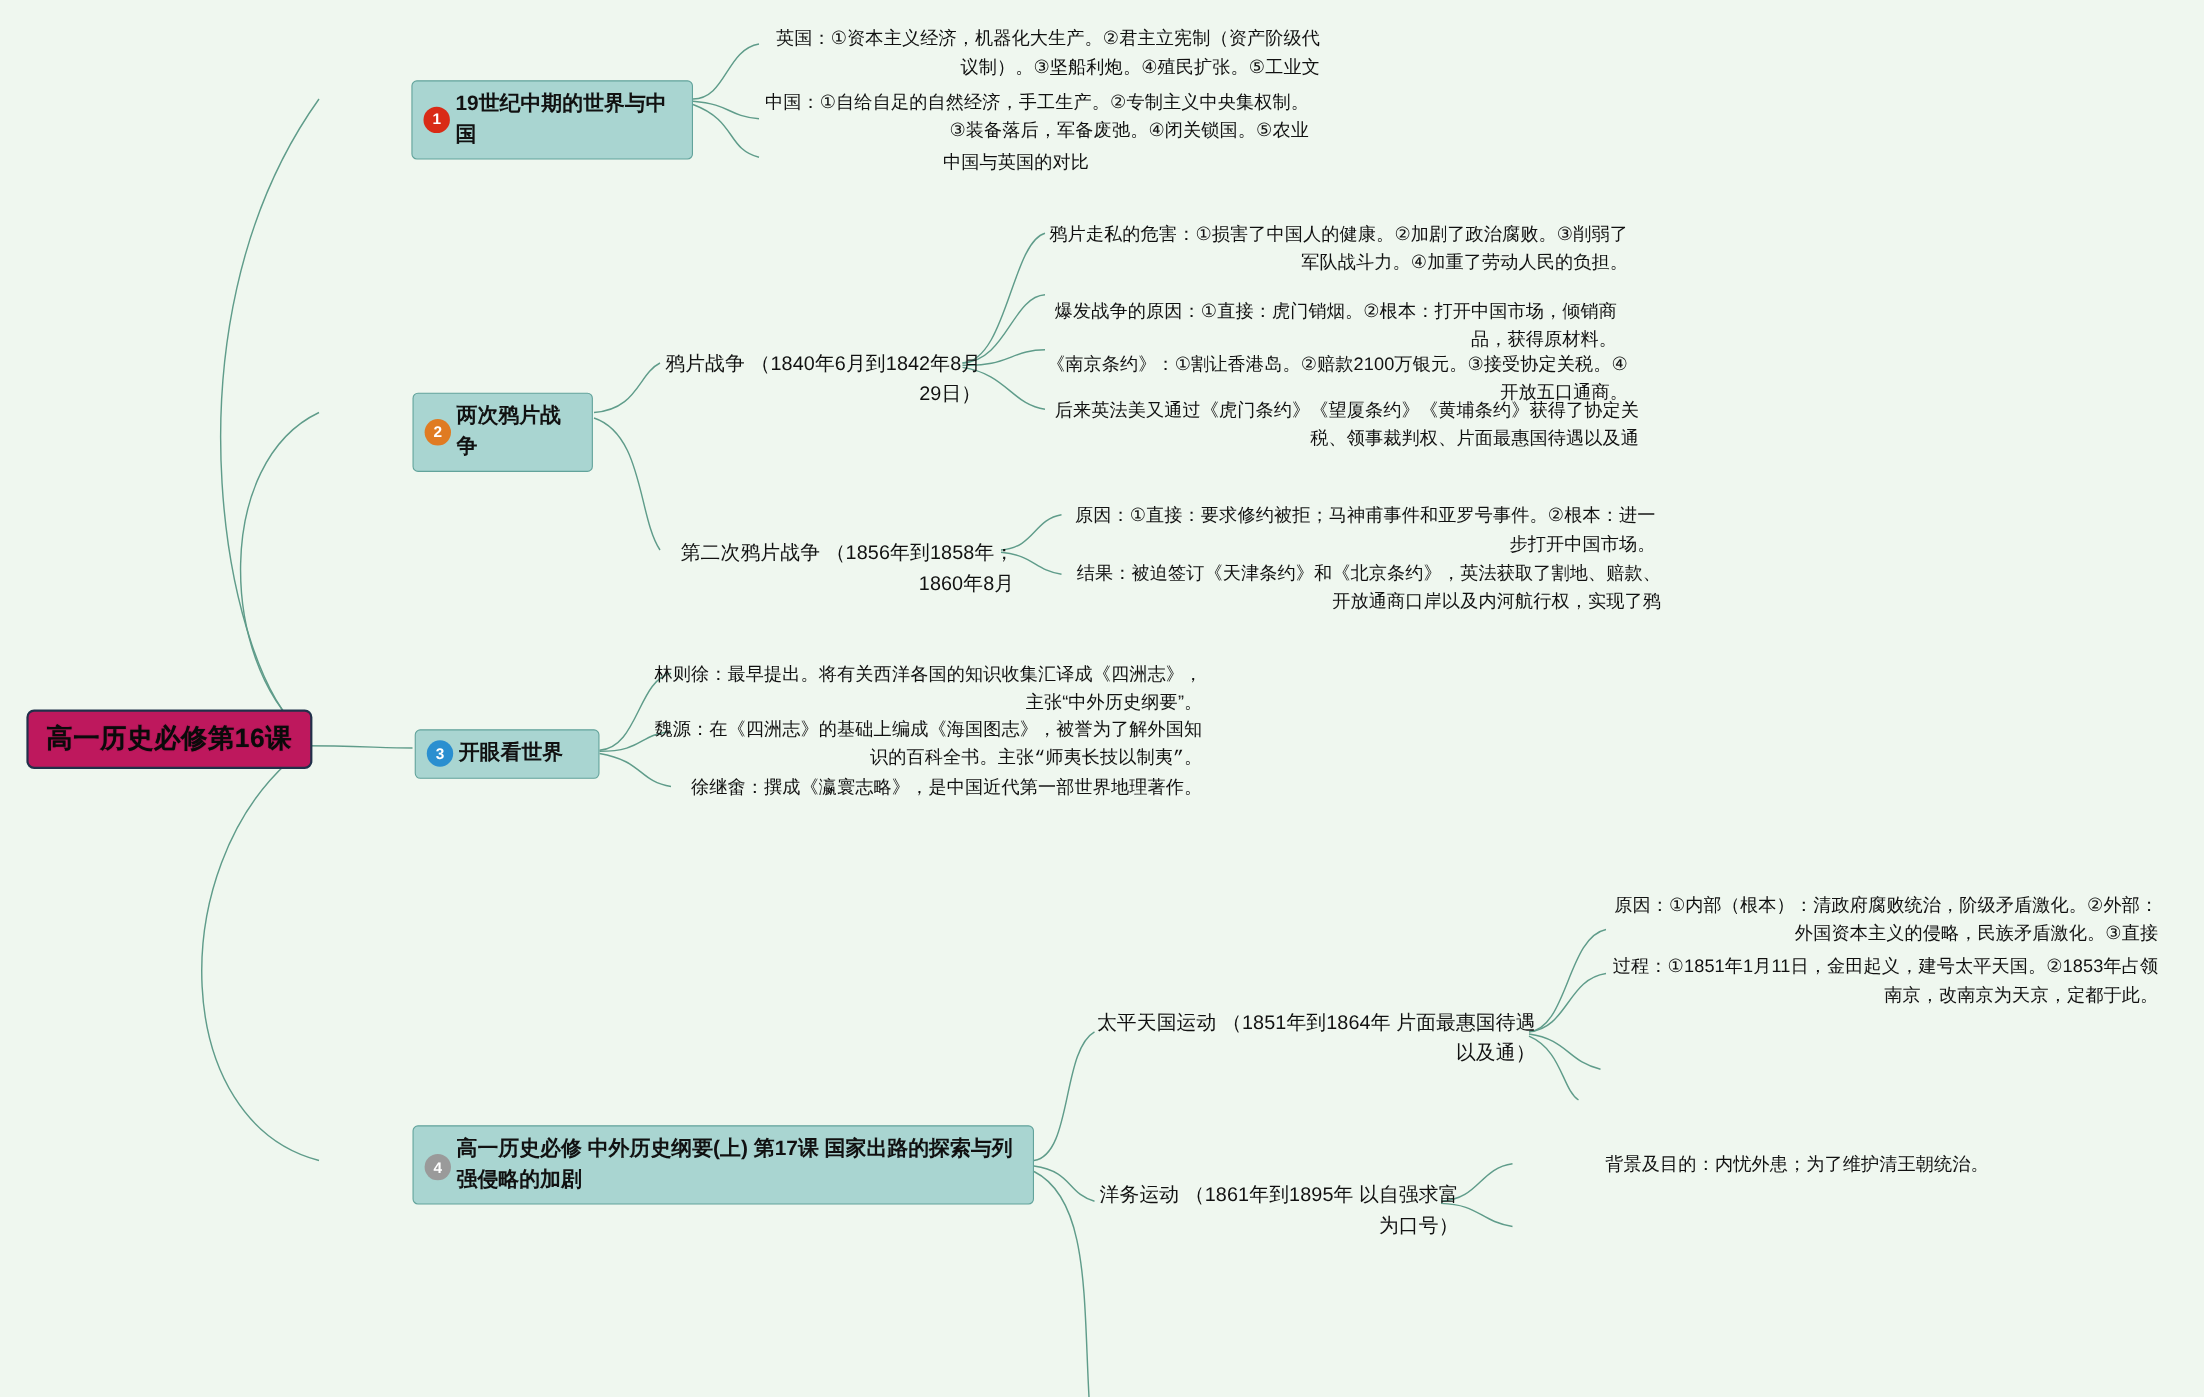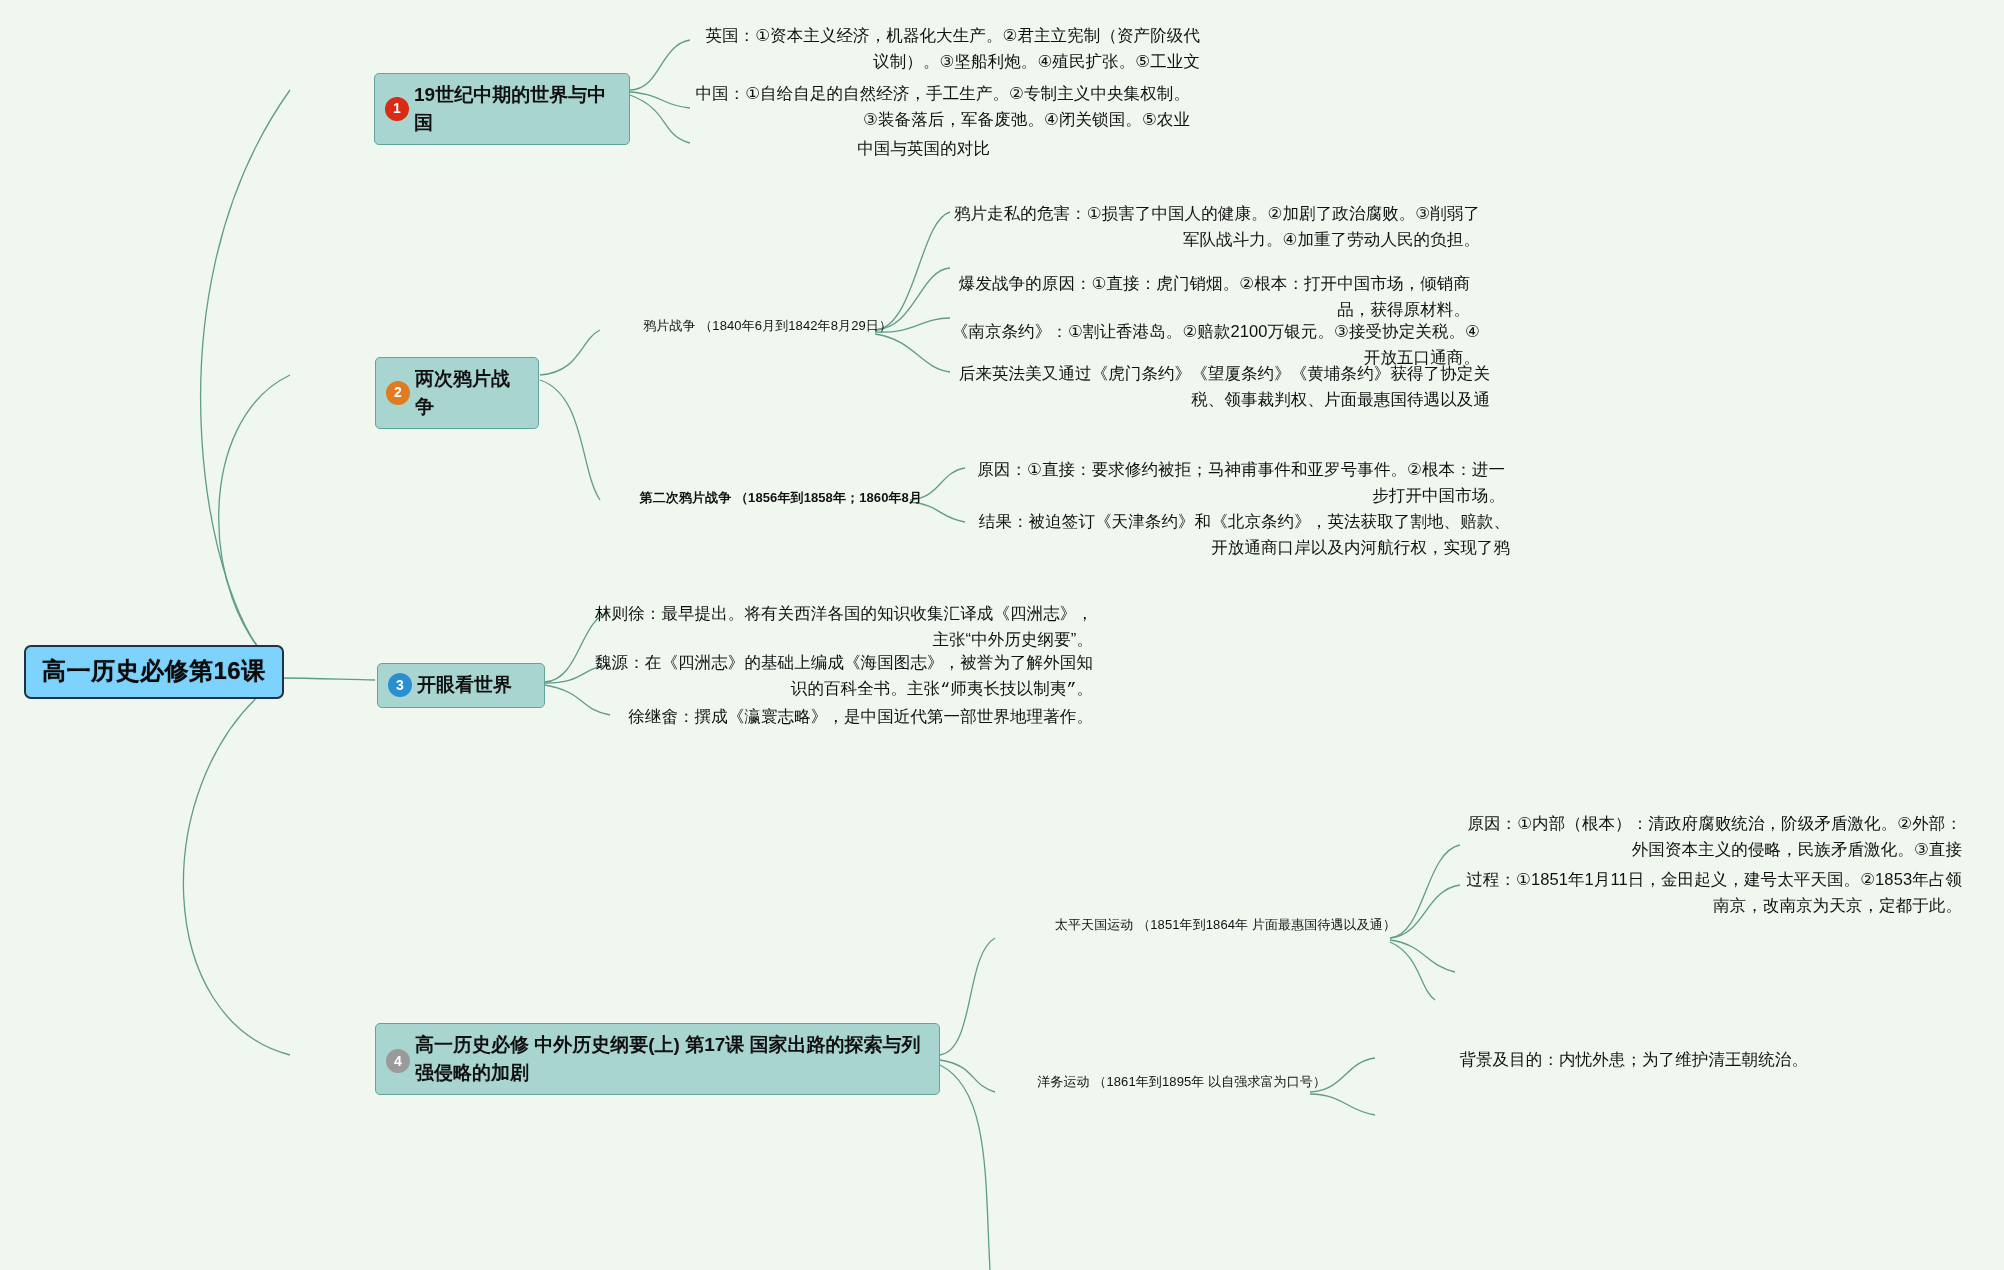--- a/index.html
+++ b/index.html
@@ -10,21 +10,21 @@
     position:relative;overflow:hidden;
   }
   #canvas{position:absolute;inset:0;width:2004px;height:1270px;}
   svg.links{position:absolute;left:0;top:0;width:2004px;height:1270px;pointer-events:none;}
   svg.links path{fill:none;stroke:#5f9c8a;stroke-width:1.3;}
 
   .node{position:absolute;box-sizing:border-box;}
 
   
   .root{
-    background:#7dd3fc;
+    background:#be185d;
     border:2px solid #21304a;
     border-radius:7px;
     color:#0a0a0a;
     font-size:24px;
     font-weight:bold;
     letter-spacing:0.5px;
     padding:8px 16px 10px 16px;
     display:flex;align-items:center;
     text-shadow:0 0 1px rgba(0,0,0,.5);
   }
@@ -58,21 +58,21 @@
 
   
   .leaf{
     position:absolute;
     color:#111;
     font-size:16.5px;
     line-height:1.58;
     letter-spacing:0.1px;
     text-align:right;
   }
-  .leaf.mid{font-size:13px;}
+  .leaf.mid{font-size:18px;}
 </style>
 </head>
 <body>
 
 <div id="canvas">
 
   <svg class="links" viewBox="0 0 2004 1270">
 
     <path d="M 275 665 C 210 620 140 300 290 90"></path>
 
@@ -130,21 +130,21 @@
     <span class="badge b2">2</span>
     <span class="btext">两次鸦片战争</span>
   </div>
 
   <div class="leaf mid" style="left:602px;top:316px;width:290px;">鸦片战争 （1840年6月到1842年8月29日）</div>
   <div class="leaf" style="left:950px;top:200px;width:530px;">鸦片走私的危害：①损害了中国人的健康。②加剧了政治腐败。③削弱了军队战斗力。④加重了劳动人民的负担。</div>
   <div class="leaf" style="left:950px;top:270px;width:520px;">爆发战争的原因：①直接：虎门销烟。②根本：打开中国市场，倾销商品，获得原材料。</div>
   <div class="leaf" style="left:950px;top:306px;width:530px;margin-top:12px;">《南京条约》：①割让香港岛。②赔款2100万银元。③接受协定关税。④开放五口通商。</div>
   <div class="leaf" style="left:950px;top:360px;width:540px;">后来英法美又通过《虎门条约》《望厦条约》《黄埔条约》获得了协定关税、领事裁判权、片面最惠国待遇以及通</div>
 
-  <div class="leaf mid" style="left:602px;top:488px;width:320px;font-weight:bold;">第二次鸦片战争 （1856年到1858年；1860年8月</div>
+  <div class="leaf mid" style="left:602px;top:488px;width:320px;">第二次鸦片战争 （1856年到1858年；1860年8月</div>
   <div class="leaf" style="left:965px;top:508px;width:545px;">结果：被迫签订《天津条约》和《北京条约》，英法获取了割地、赔款、开放通商口岸以及内河航行权，实现了鸦</div>
   <div class="leaf" style="left:965px;top:456px;width:540px;">原因：①直接：要求修约被拒；马神甫事件和亚罗号事件。②根本：进一步打开中国市场。</div>
 
   <div class="node branch" style="left:377px;top:663px;width:168px;">
     <span class="badge b3">3</span>
     <span class="btext">开眼看世界</span>
   </div>
   <div class="leaf" style="left:583px;top:600px;width:510px;">林则徐：最早提出。将有关西洋各国的知识收集汇译成《四洲志》，主张“中外历史纲要”。</div>
   <div class="leaf" style="left:583px;top:651px;width:510px;font-family:Liberation Mono, monospace;">魏源：在《四洲志》的基础上编成《海国图志》，被誉为了解外国知识的百科全书。主张“师夷长技以制夷”。</div>
   <div class="leaf" style="left:583px;top:703px;width:510px;">徐继畬：撰成《瀛寰志略》，是中国近代第一部世界地理著作。</div>

